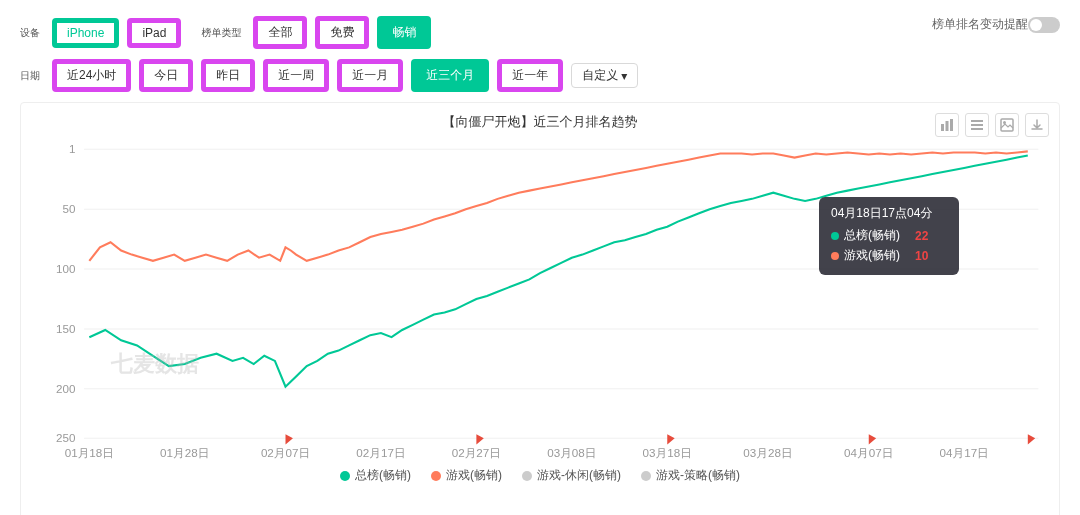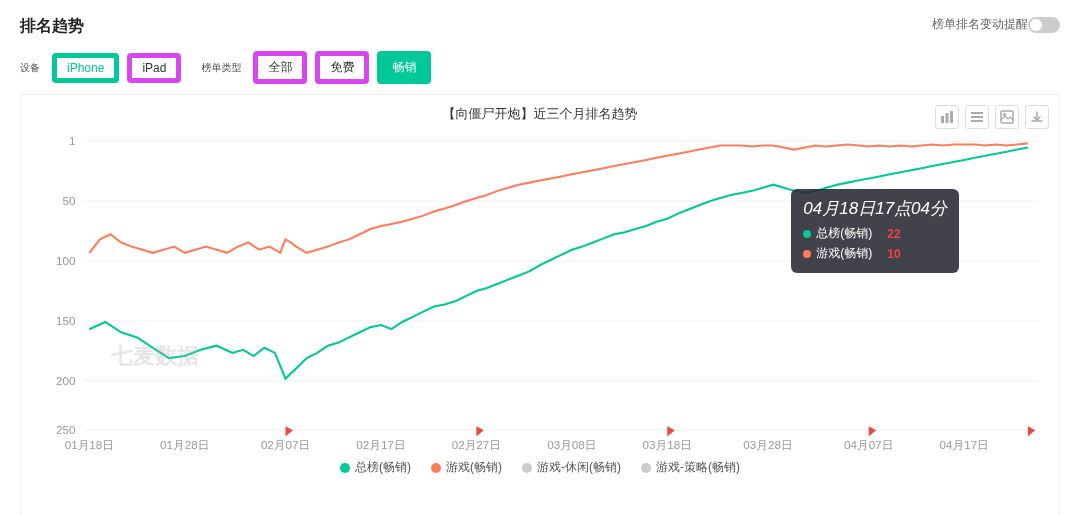--- a/index.html
+++ b/index.html
@@ -145,24 +145,23 @@
       right: 90px;
       background: rgba(40,40,50,0.88);
       color: #fff;
       border-radius: 6px;
       padding: 8px 12px;
       font-size: 12px;
       min-width: 140px;
       pointer-events: none;
     }
     .tooltip-date {
-      font-size: 17px;
+      font-size: 12px;
       margin-bottom: 5px;
       color: #fff;
-      font-style: italic;
     }
     .tooltip-row {
       display: flex;
       align-items: center;
       gap: 5px;
       margin-bottom: 3px;
       font-size: 12px;
     }
     .tooltip-dot {
       width: 8px;
@@ -216,37 +215,50 @@
       stroke-width: 1;
     }
     .flag-mark {
       fill: #e74c3c;
     }
   </style>
 </head>
 <body>
 
 <div class="container">
-  <div class="page-title">排名趋势</div>
 
   <div class="top-right-alert">
     <span>榜单排名变动提醒</span>
     <div class="toggle-switch"></div>
   </div>
 
   <div class="filter-row">
     <span class="filter-label">设备</span>
     <button class="btn active-green">iPhone</button>
     <button class="btn">iPad</button>
     <span style="margin-left:12px;" class="filter-label">榜单类型</span>
     <button class="btn">全部</button>
     <button class="btn">免费</button>
     <button class="btn active-teal-filled">畅销</button>
   </div>
 
+  <div class="filter-row">
+    <span class="filter-label">日期</span>
+    <button class="btn">近24小时</button>
+    <button class="btn">今日</button>
+    <button class="btn">昨日</button>
+    <button class="btn">近一周</button>
+    <button class="btn">近一月</button>
+    <button class="btn active-date">近三个月</button>
+    <button class="btn">近一年</button>
+    <button class="custom-btn">
+      <span>自定义</span>
+      <span>▾</span>
+    </button>
+  </div>
 
   <div class="chart-wrapper">
     <div class="chart-title">【向僵尸开炮】近三个月排名趋势</div>
 
     <div class="chart-icons">
       <div class="chart-icon-btn">
         <svg width="14" height="14" viewBox="0 0 14 14">
             <rect x="1" y="6" width="3" height="7" fill="#aaa"></rect>
             <rect x="5.5" y="3" width="3" height="10" fill="#aaa"></rect>
             <rect x="10" y="1" width="3" height="12" fill="#aaa"></rect>

